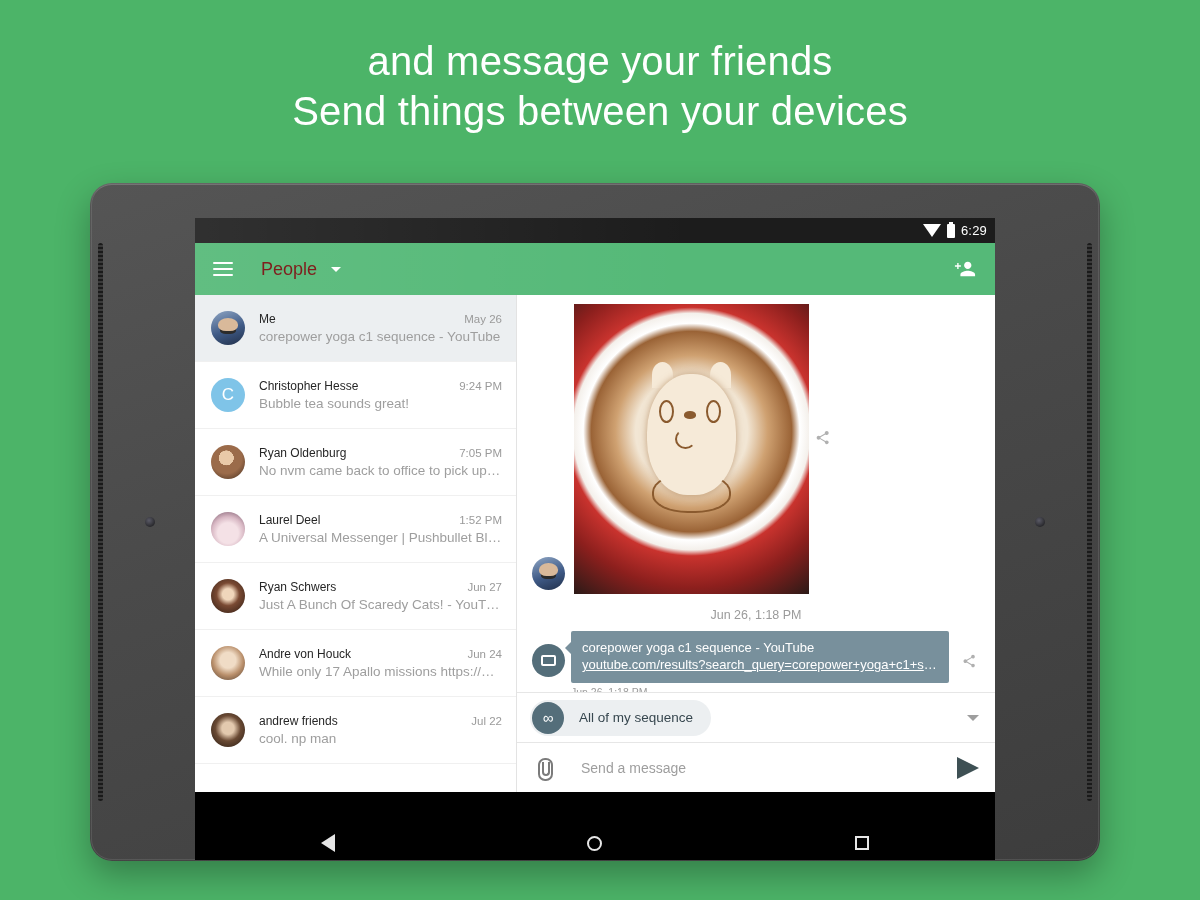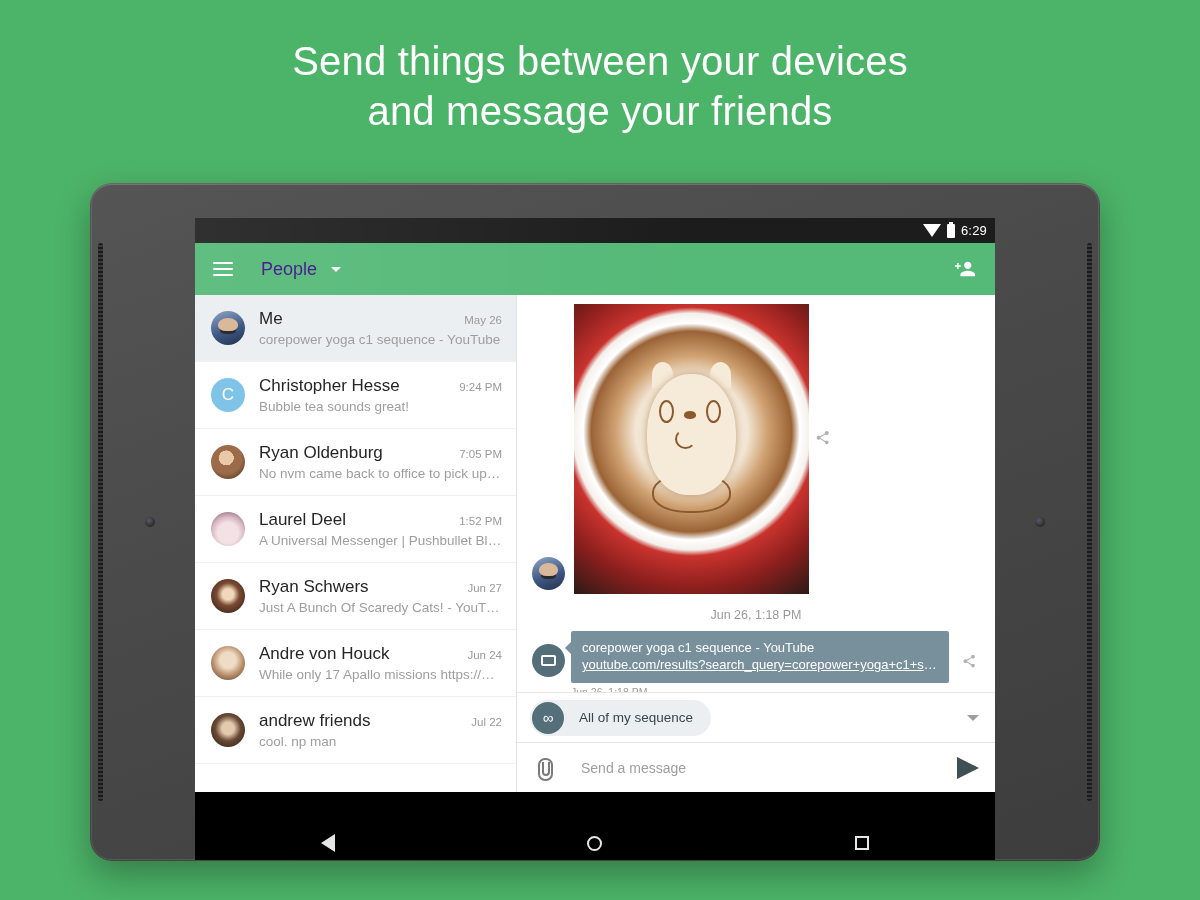--- a/index.html
+++ b/index.html
@@ -75,21 +75,21 @@
     background: #55b978; display: flex; align-items: center; padding: 0 18px;
   }
   .appbar .sheen {
     position: absolute; left: 0; top: 0; width: 62%; height: 100%;
     background: linear-gradient(to right, rgba(255,255,255,0.07), rgba(255,255,255,0.0));
     pointer-events: none;
   }
   .hamburger { width: 20px; display: flex; flex-direction: column; gap: 4px; cursor: pointer; position: relative; }
   .hamburger span { display: block; height: 2px; background: #ffffff; border-radius: 1px; }
   .appbar-title {
-    color: #4c1d95; font-size: 18px; margin-left: 28px; position: relative;
+    color: #7f1d1d; font-size: 18px; margin-left: 28px; position: relative;
   }
   .caret-down {
     width: 0; height: 0; border-left: 5px solid transparent; border-right: 5px solid transparent;
     border-top: 5px solid #ffffff; margin-left: 9px; display: inline-block; vertical-align: middle;
     position: relative;
   }
   .appbar-spacer { flex: 1; }
   .add-person { position: relative; width: 24px; height: 22px; cursor: pointer; }
 
   
@@ -111,21 +111,21 @@
   .av-letter { display:flex; align-items:center; justify-content:center; color:#fff; font-size:17px; }
   .av-c { background: #7fc4e8; }
   .av-ryano { background: radial-gradient(circle at 45% 38%, #e9c9a8 0 26%, #9b6b4a 27% 55%, #3d2a1c 100%); }
   .av-laurel { background: radial-gradient(circle at 50% 62%, #f4e1e6 0 38%, #d8b8c4 60%, #6c4a5e 100%); }
   .av-ryans { background: radial-gradient(circle at 50% 45%, #f0d6bb 0 22%, #7a4a33 45%, #2a1a12 100%); }
   .av-andre { background: radial-gradient(circle at 50% 42%, #f0dcc6 0 30%, #b98f6b 58%, #4d3a2c 100%); }
   .av-andrew { background: radial-gradient(circle at 50% 45%, #e3c9ae 0 24%, #6a4a34 50%, #241810 100%); }
 
   .conv-text { flex: 1; min-width: 0; }
   .conv-row1 { display: flex; align-items: baseline; }
-  .conv-name { font-size: 17px; color: #262626; flex: 1; min-width: 0;
+  .conv-name { font-size: 12px; color: #262626; flex: 1; min-width: 0;
     white-space: nowrap; overflow: hidden; text-overflow: ellipsis; }
   .conv-time { font-size: 11.5px; color: #9a9a9a; margin-left: 8px; flex: 0 0 auto; }
   .conv-snippet { font-size: 13.5px; color: #9e9e9e; margin-top: 3px;
     white-space: nowrap; overflow: hidden; text-overflow: ellipsis; }
 
   
   .convpane { flex: 1; display: flex; flex-direction: column; background: #ffffff; position: relative; }
   .msgscroll { flex: 1; position: relative; overflow: hidden; margin-top: 9px; }
 
   .photo-msg { position: relative; padding: 0 0 0 0; }
@@ -207,22 +207,22 @@
     background: #000000; display: flex; align-items: center; justify-content: space-around; }
   .nav-back { width:0; height:0; border-top: 9px solid transparent; border-bottom: 9px solid transparent;
     border-right: 14px solid #e6e6e6; cursor: pointer; }
   .nav-home { width: 15px; height: 15px; border: 2px solid #e6e6e6; border-radius: 50%; cursor: pointer; }
   .nav-recent { width: 14px; height: 14px; border: 2px solid #e6e6e6; cursor: pointer; }
 </style>
 </head>
 <body>
 
 <div class="headline">
+  <div>and message your friends</div>
   <div>Send things between your devices</div>
-  <div>and message your friends</div>
 </div>
 
 <div class="tablet">
   <div class="speaker-l"></div>
   <div class="speaker-r"></div>
   <div class="cam-l"></div>
   <div class="cam-r"></div>
 
   <div class="screen">
 

